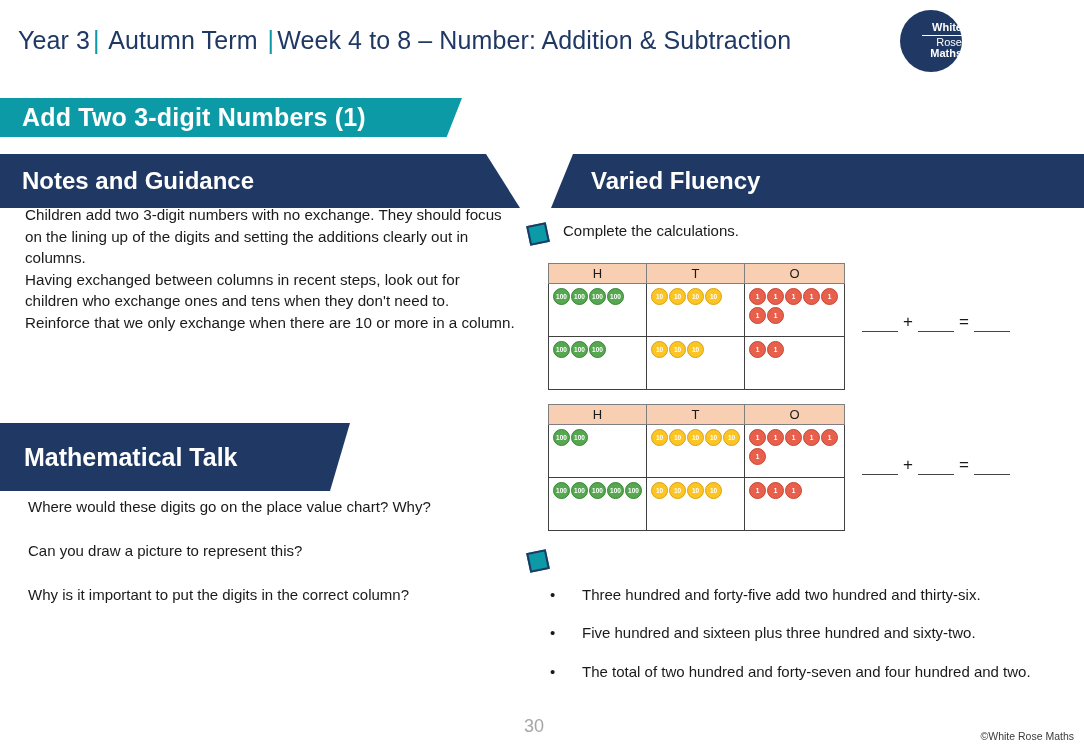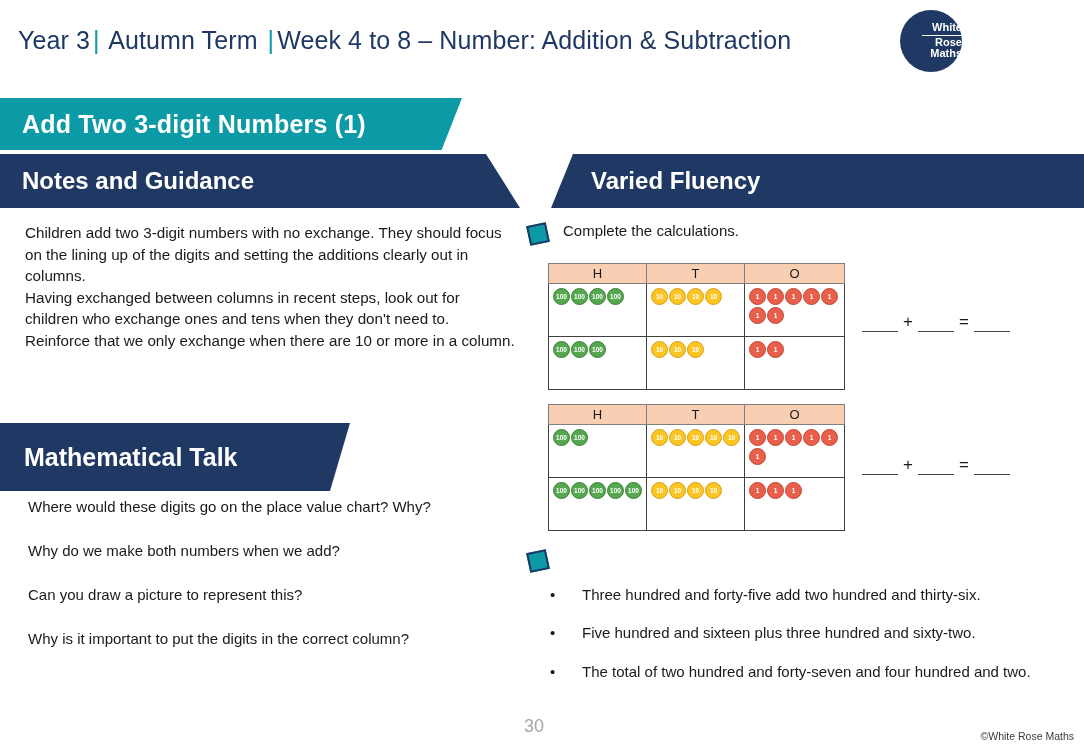--- a/index.html
+++ b/index.html
@@ -46,28 +46,28 @@
     background: #1f3864;
     color: #ffffff;
     display: flex;
     flex-direction: column;
     align-items: flex-end;
     justify-content: center;
     line-height: 1.05;
   }
   #logo .l1 { font-size: 11px; font-weight: bold; }
   #logo .rule { width: 40px; height: 1px; background: #ffffff; margin: 1px 0; }
-  #logo .l2 { font-size: 11px; font-weight: bold; }
+  #logo .l2 { font-size: 11px; font-weight: normal; }
   #logo .l3 { font-size: 11px; font-weight: bold; }
 
   
   #title-banner {
     position: absolute;
     left: 0; top: 98px;
-    width: 462px; height: 52px;
+    width: 462px; height: 39px;
     background: #0b9aa6;
     clip-path: polygon(0 0, 462px 0, 440px 56px, 0 56px);
     display: flex;
     align-items: center;
   }
   #title-banner-text {
     color: #ffffff;
     font-size: 25px;
     font-weight: bold;
     margin-left: 22px;
@@ -104,21 +104,21 @@
   #vf-banner-text {
     color: #ffffff;
     font-size: 24px;
     font-weight: bold;
     margin-left: 40px;
   }
 
   
   #notes-body {
     position: absolute;
-    left: 25px; top: 222px;
+    left: 25px; top: 204px;
     width: 490px;
     font-size: 15.2px;
     line-height: 1.42;
     color: #1a1a1a;
   }
   #notes-body p { margin: 0; }
 
   
   #mt-banner {
     position: absolute;
@@ -315,23 +315,20 @@
   <p>Reinforce that we only exchange when there are 10 or more in a column.</p>
 </div>
 
 <div id="mt-banner">
   <span id="mt-banner-text">Mathematical Talk</span>
 </div>
 
 <div id="mt-questions">
   <div class="q">
     <span>Where would these digits go on the place value chart? Why?</span>
-  </div>
-  <div class="q">
-    <span>Why do we make both numbers when we add?</span>
   </div>
   <div class="q">
     <span>Can you draw a picture to represent this?</span>
   </div>
   <div class="q">
     <span>Why is it important to put the digits in the correct column?</span>
   </div>
 </div>
 
 <div id="vf-banner">

